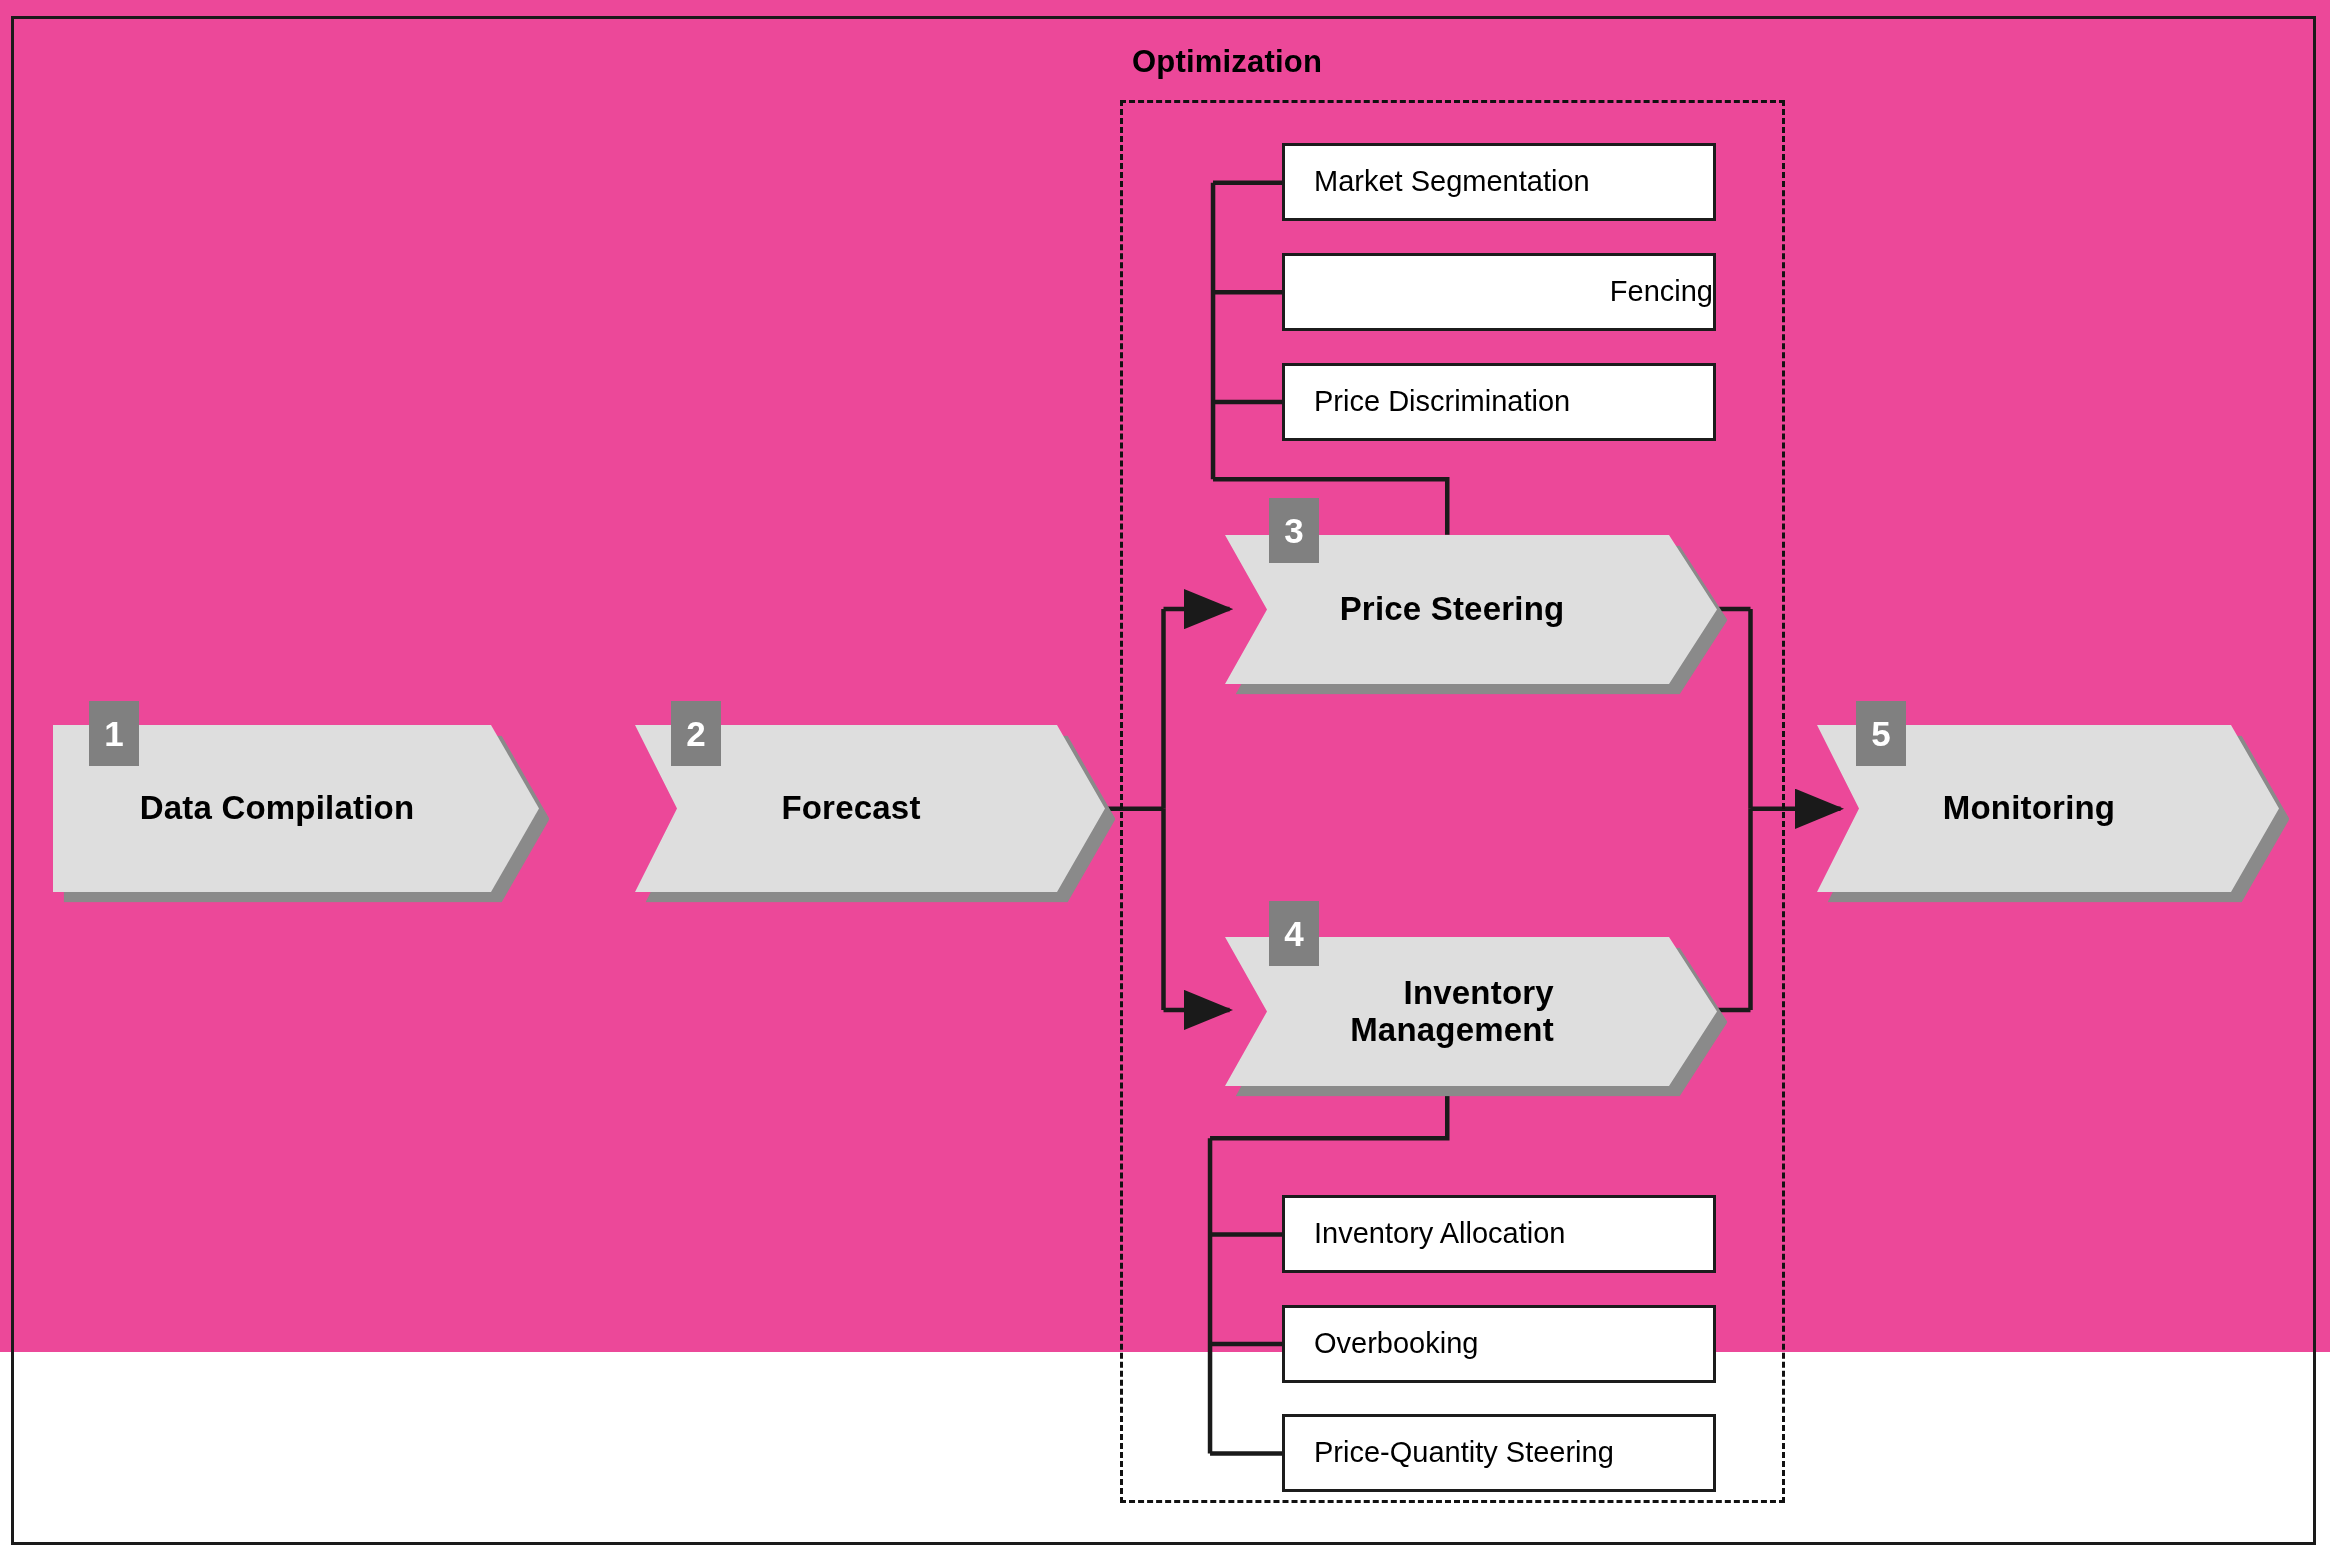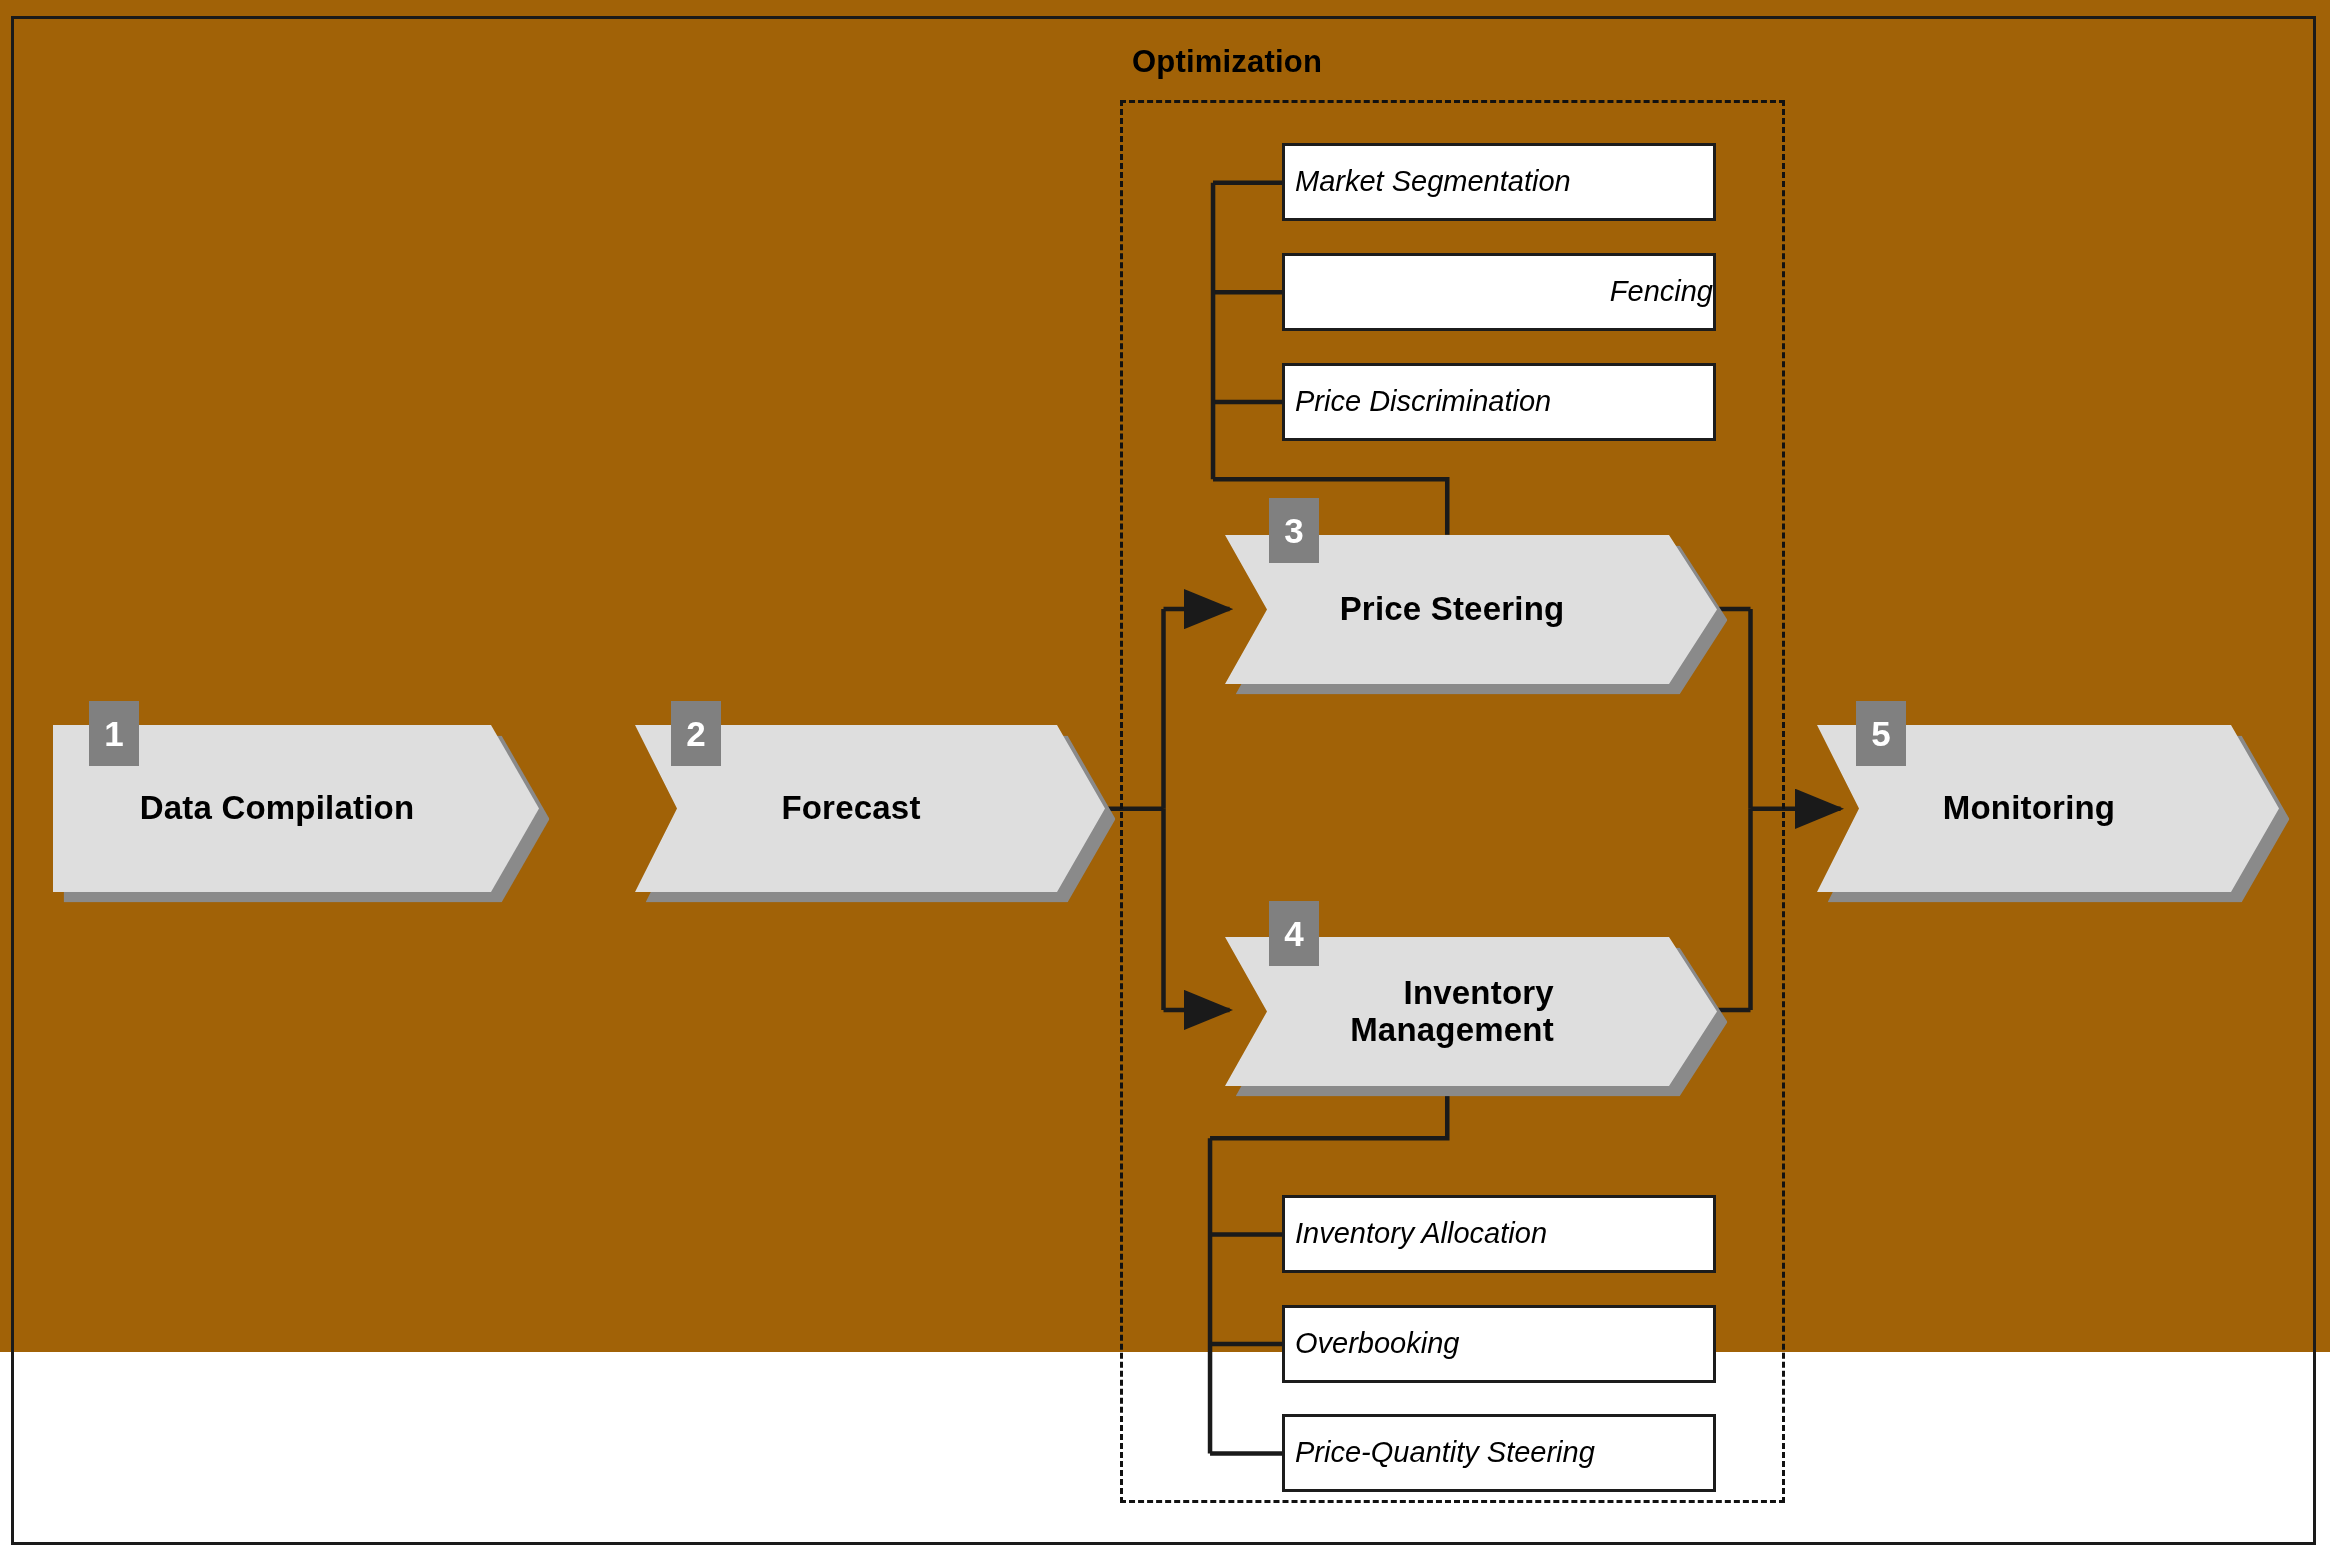--- a/index.html
+++ b/index.html
@@ -1,36 +1,36 @@
 <!DOCTYPE html>
 <html style="font-size:12px"><head>
 <meta charset="utf-8">
 <style>
   html,body{margin:0;padding:0;background:#ffffff;}
   body{width:2330px;height:1562px;overflow:hidden;
        font-family:"Liberation Sans","DejaVu Sans",sans-serif;}
-  #stage{position:relative;width:2330px;height:1352px;background:#a16207;}
+  #stage{position:relative;width:2330px;height:1352px;background:#ec4899;}
 
   
   .outer-frame{position:absolute;left:11.3px;top:16px;width:2305px;height:1529px;
                border:3px solid #1a1a1a;box-sizing:border-box;background:transparent;}
 
   
   .dashed-box{position:absolute;left:1120px;top:100px;width:665px;height:1403px;
               border:3.8px dashed #111;box-sizing:border-box;background:transparent;}
   .opt-title{position:absolute;left:1132px;top:44px;font-size:31px;font-weight:bold;
              color:#000;letter-spacing:0.2px;white-space:nowrap;}
 
   
   #wires{position:absolute;left:0;top:0;width:2330px;height:1562px;}
 
   
   .subbox{position:absolute;box-sizing:border-box;background:#ffffff;
           border:3.8px solid #1c1c1c;display:flex;align-items:center;}
-  .subbox span{display:block;padding-left:10px;font-size:29px;font-style:italic;
+  .subbox span{display:block;padding-left:29px;font-size:29px;
                color:#000;white-space:nowrap;line-height:1.1;}
 
   
   .chev{position:absolute;}
   .chev .shadow, .chev .body{position:absolute;left:0;top:0;width:100%;height:100%;}
   .chev .shadow{transform:translate(10.5px,10.5px);background:#8a8a8a;}
   .chev .body{background:#dedede;}
   .shape-point{ -webkit-clip-path:polygon(0 0, calc(100% - 48px) 0, 100% 50%, calc(100% - 48px) 100%, 0 100%);
                 clip-path:polygon(0 0, calc(100% - 48px) 0, 100% 50%, calc(100% - 48px) 100%, 0 100%); }
   .shape-chevron{ -webkit-clip-path:polygon(0 0, calc(100% - 48px) 0, 100% 50%, calc(100% - 48px) 100%, 0 100%, 42px 50%);

